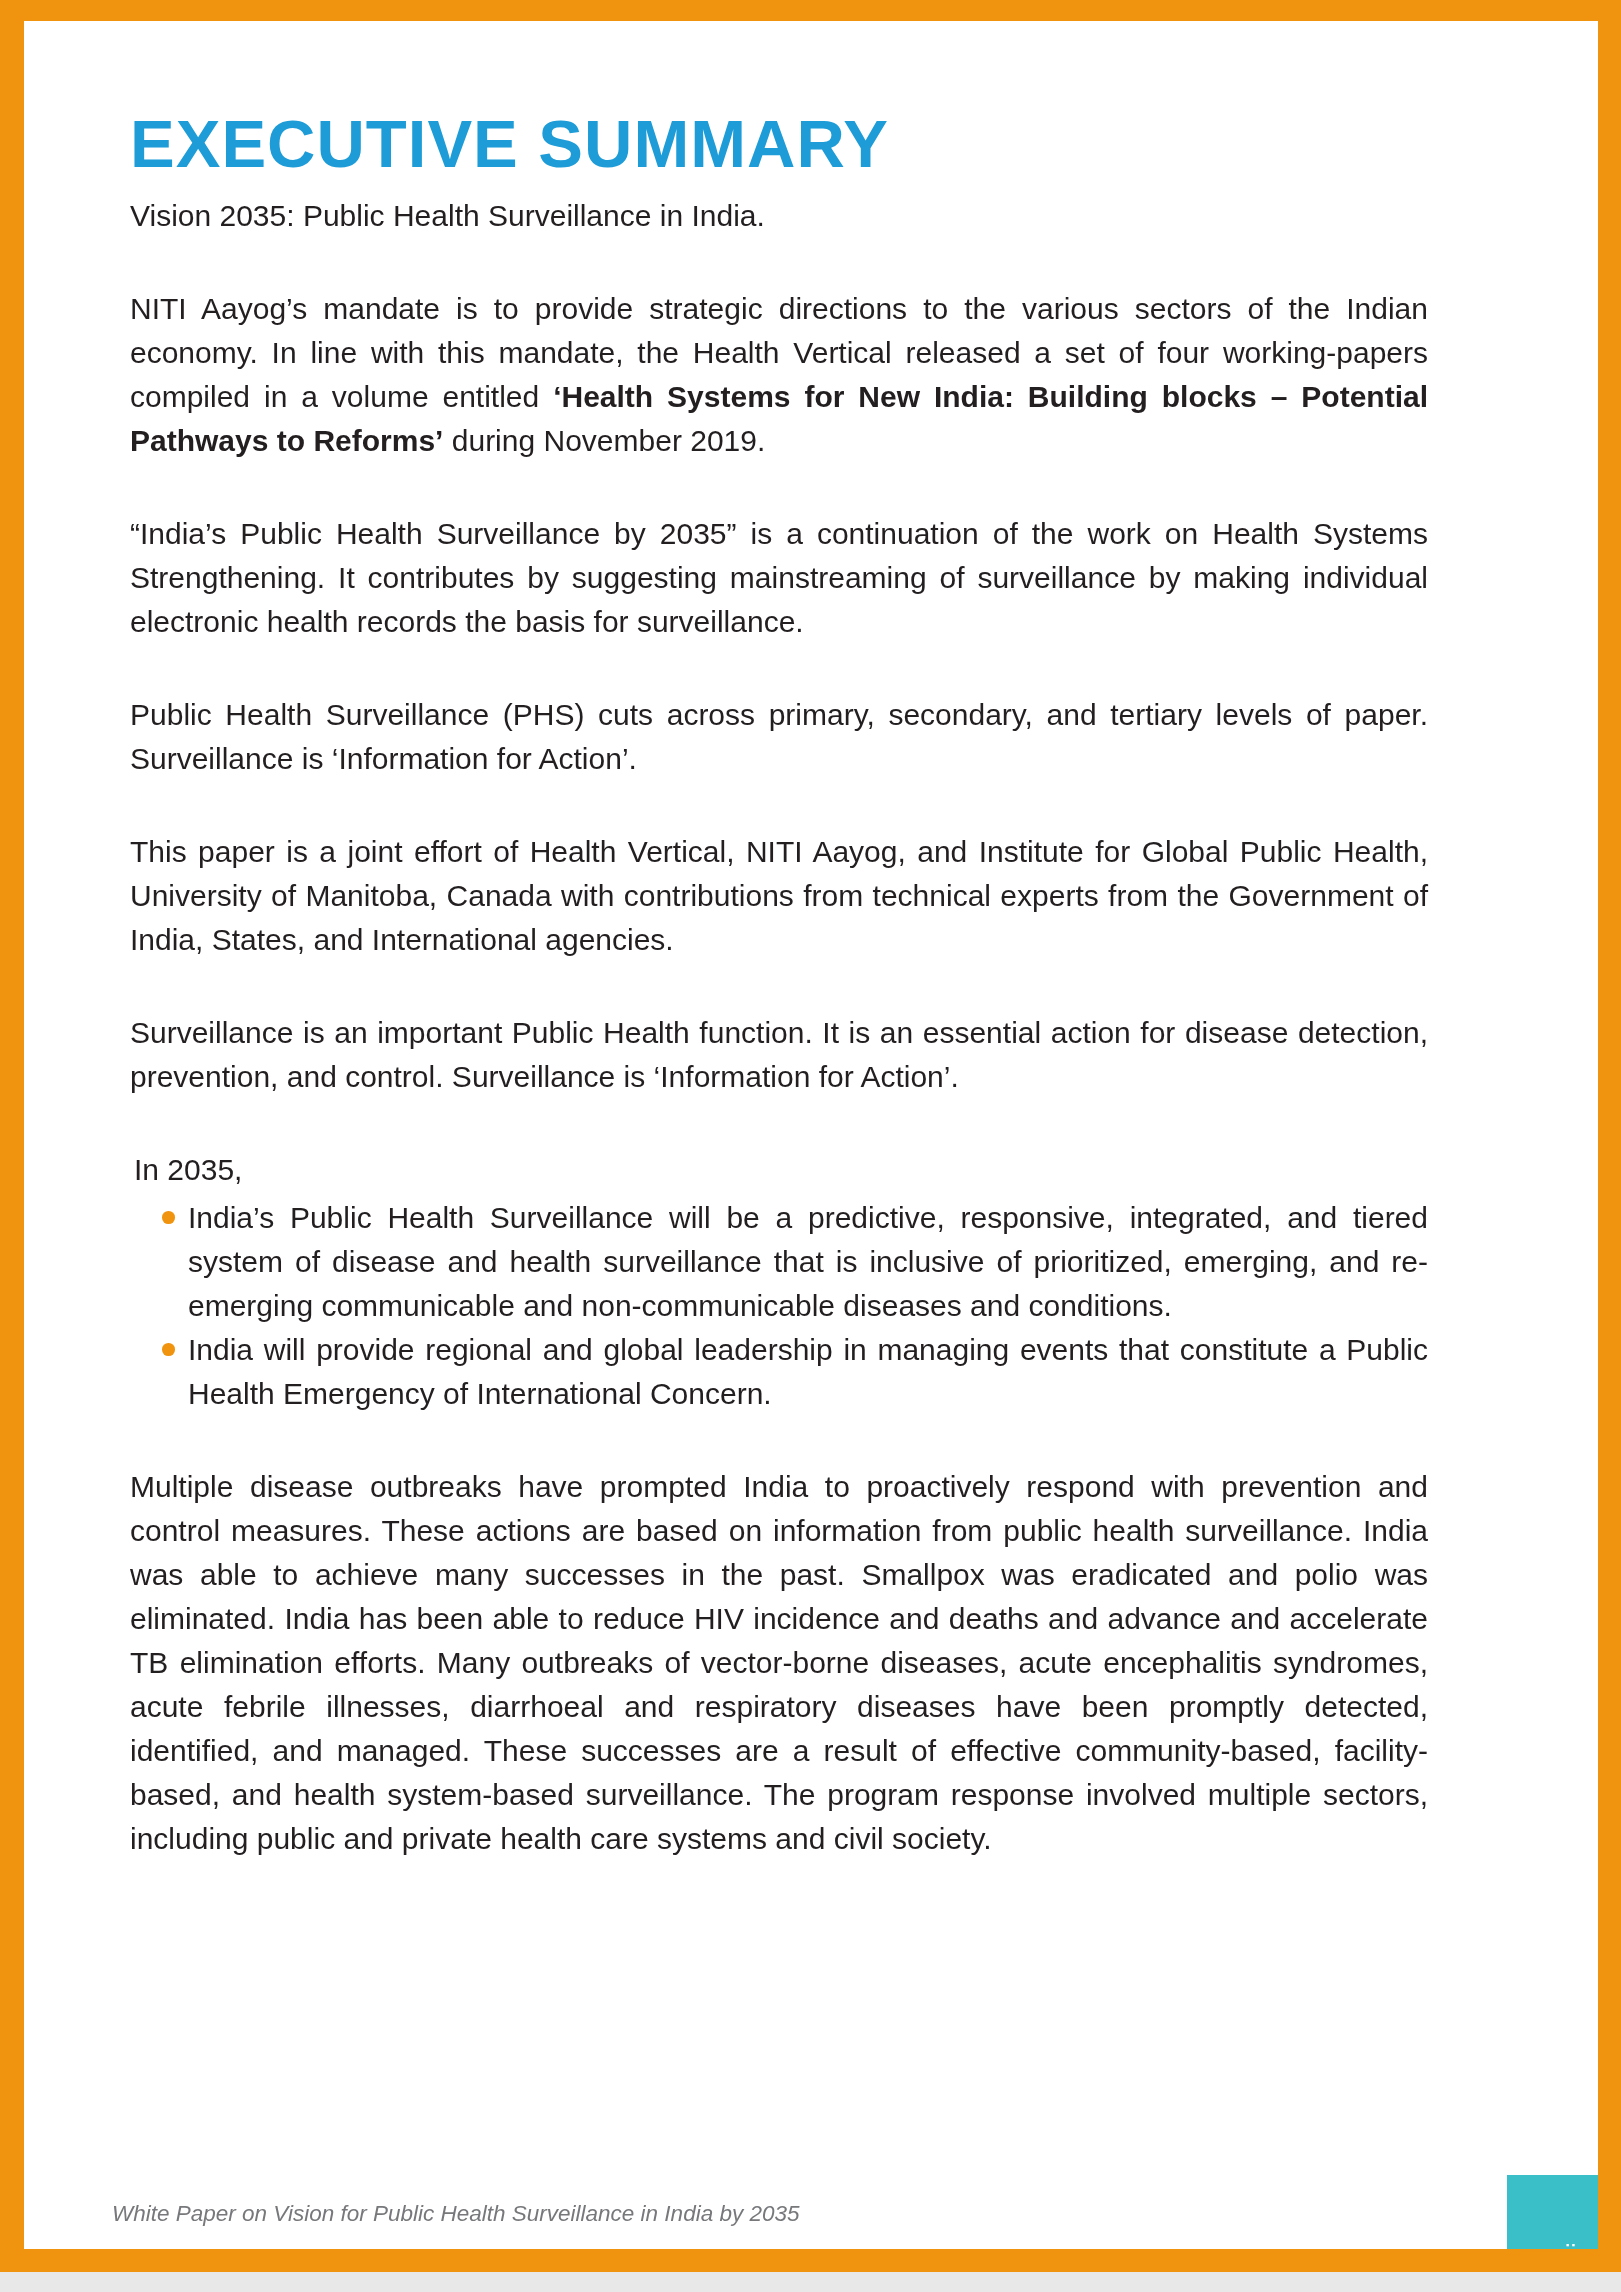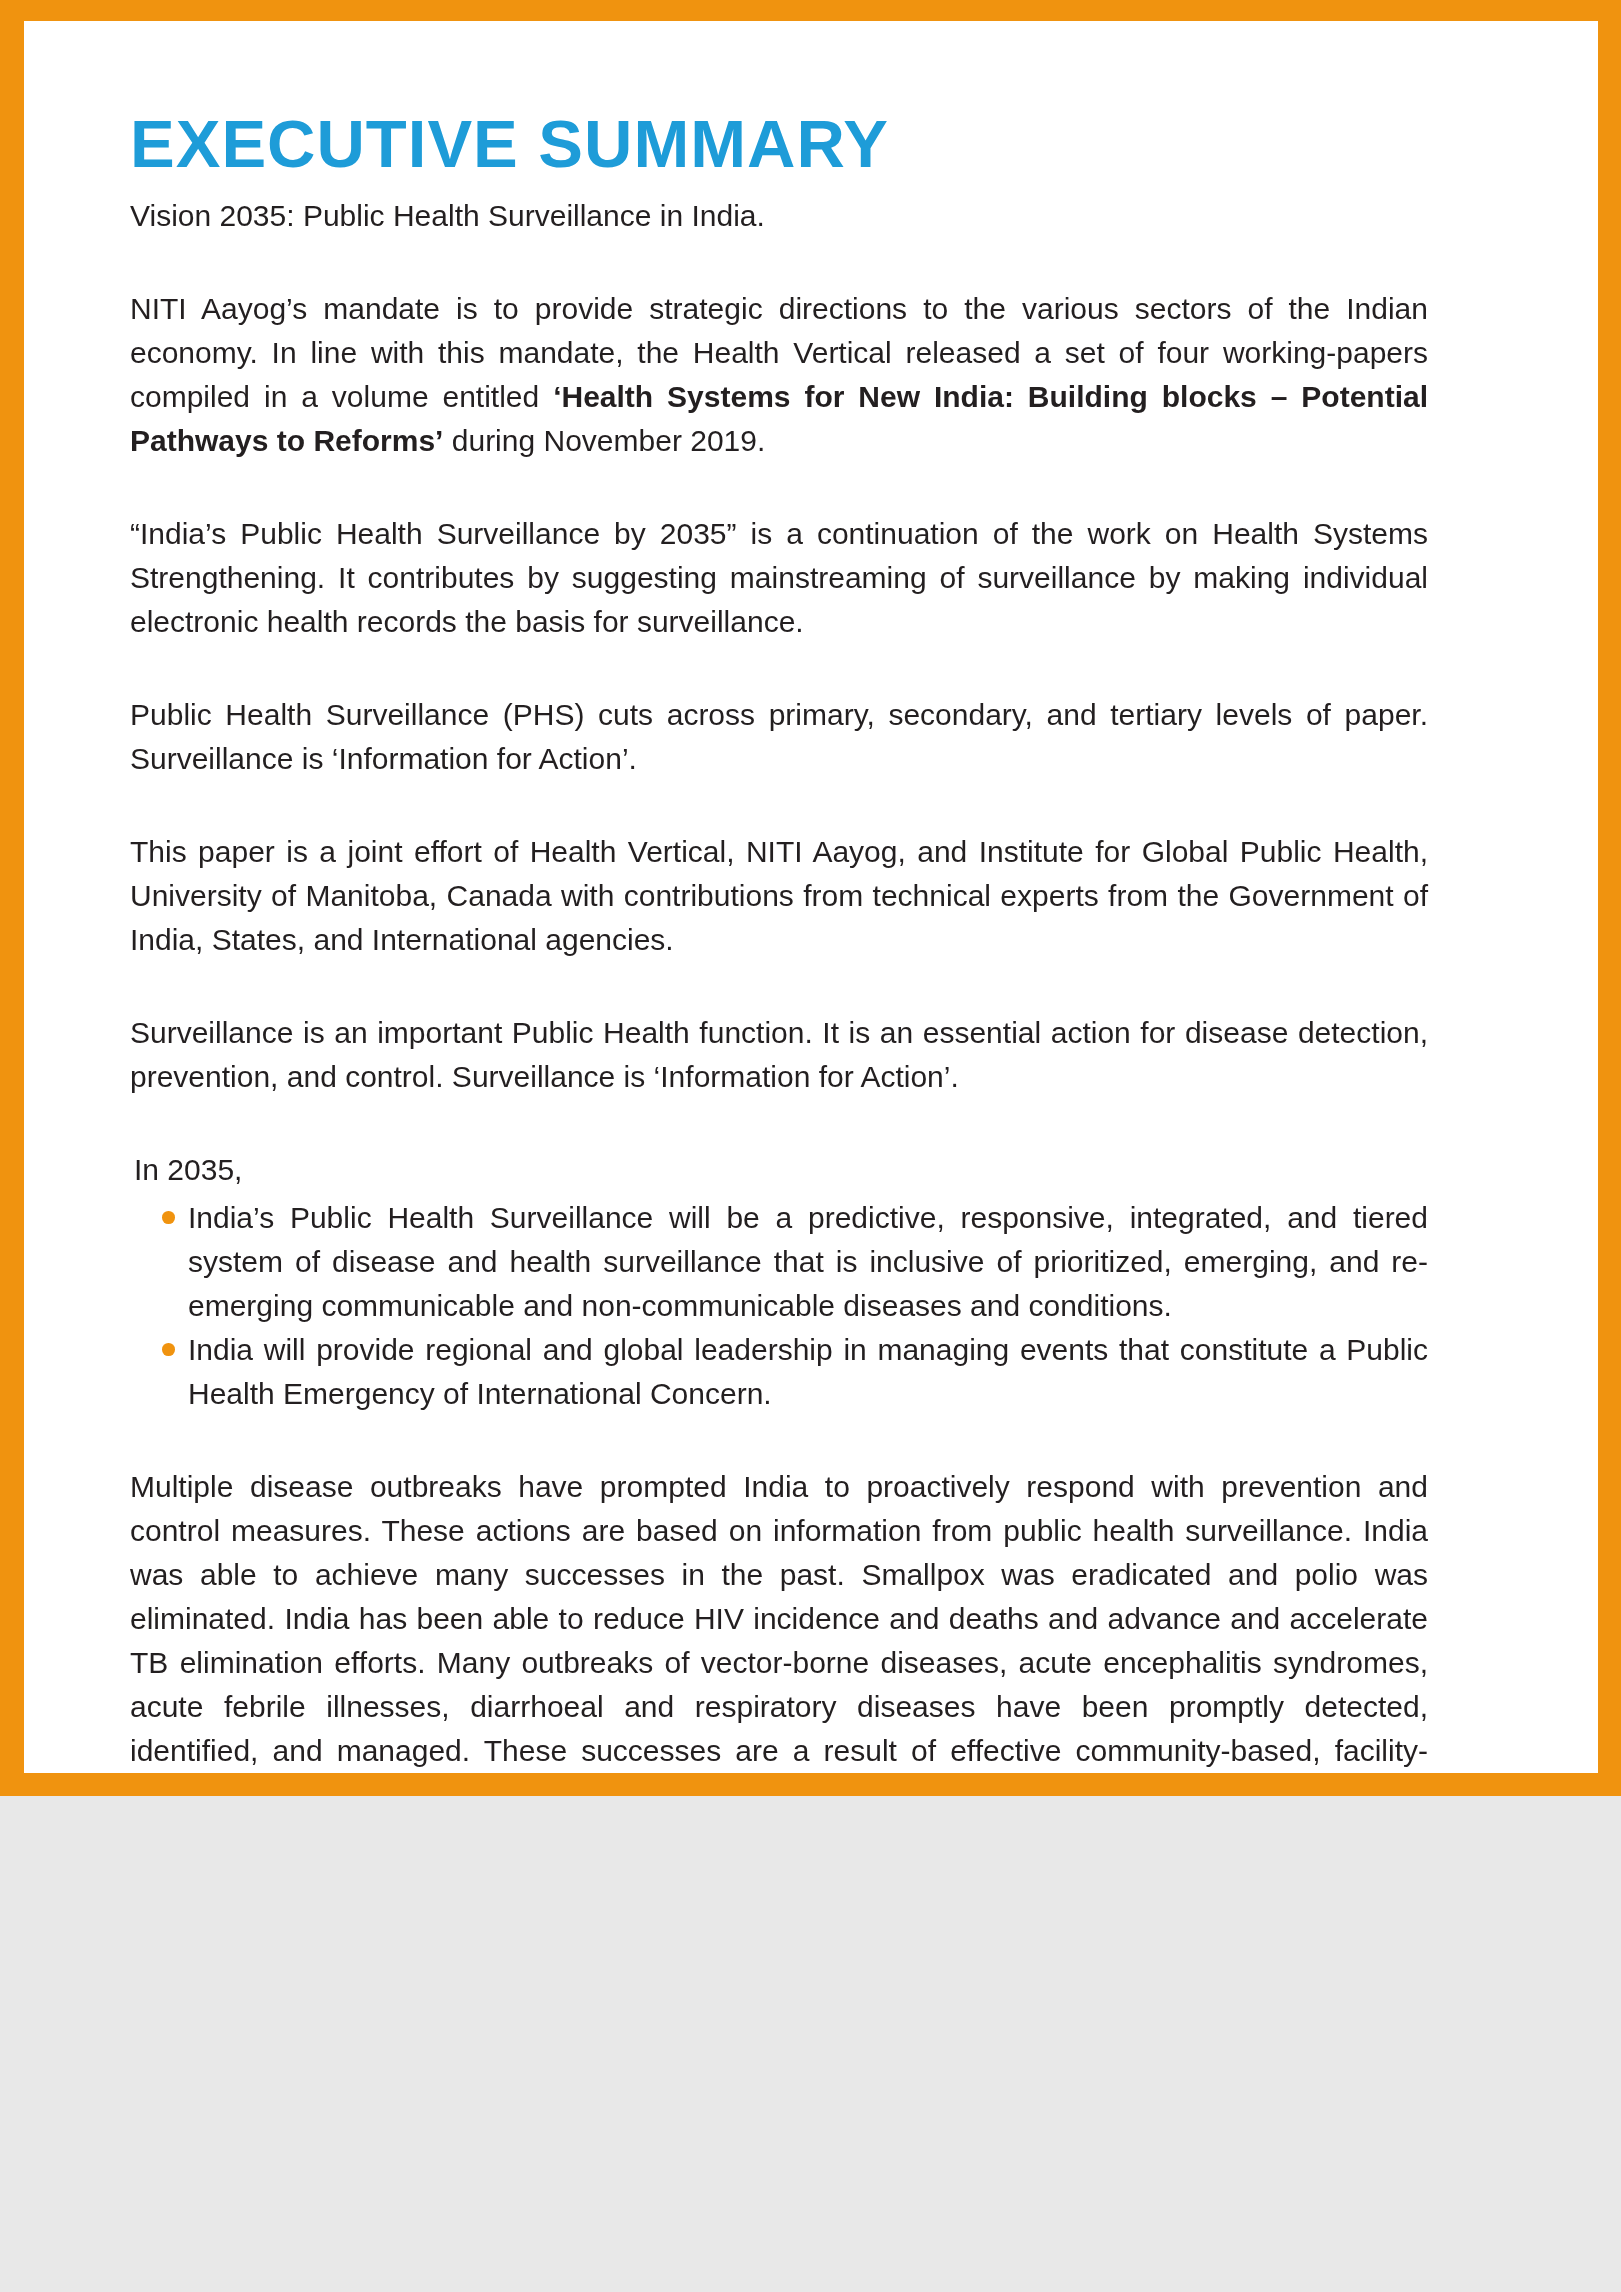--- a/index.html
+++ b/index.html
@@ -1,21 +1,21 @@
 <!DOCTYPE html>
 <html><head>
 <meta charset="utf-8">
 <style>
   html, body { margin: 0; padding: 0; background: #e8e8e8; }
   * { box-sizing: border-box; }
 
   .page {
     position: relative;
     width: 1621px;
-    height: 1796px;
+    height: 2272px;
     background: #ffffff;
     border-style: solid;
     border-color: var(--accent-orange, #F0930F);
     border-width: 21.6px 23.5px 23.5px 24.5px;
     font-family: "Liberation Sans", sans-serif;
     color: var(--body-text, #231F20);
     overflow: hidden;
   }
 
   .content {

